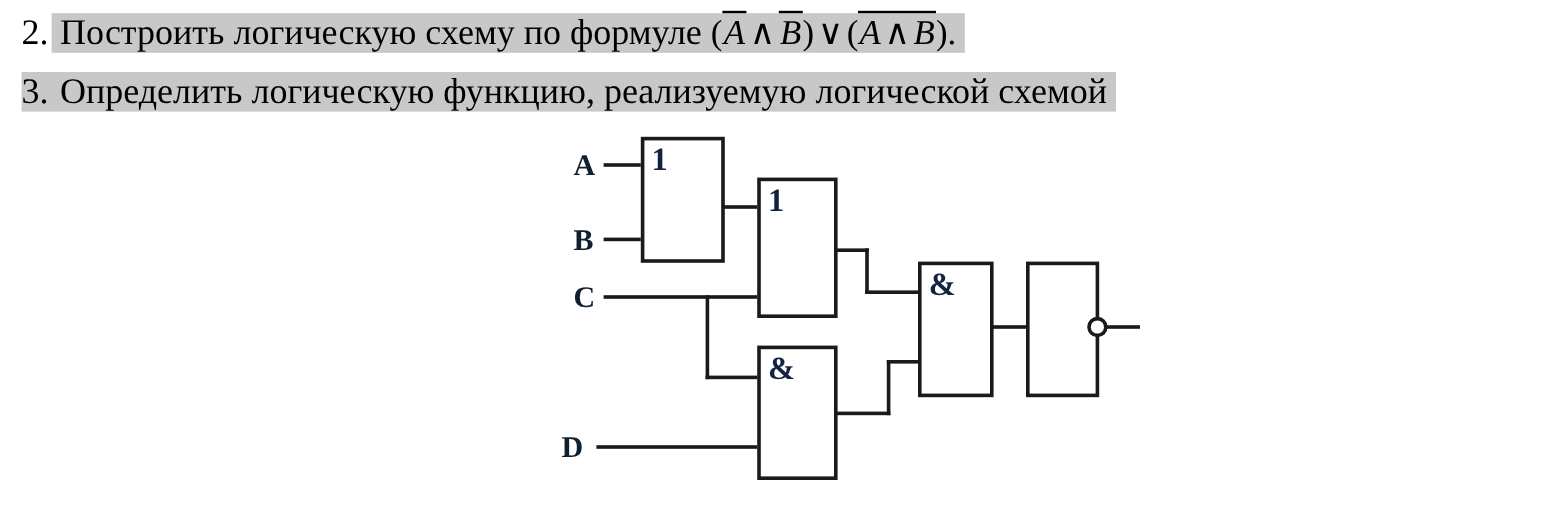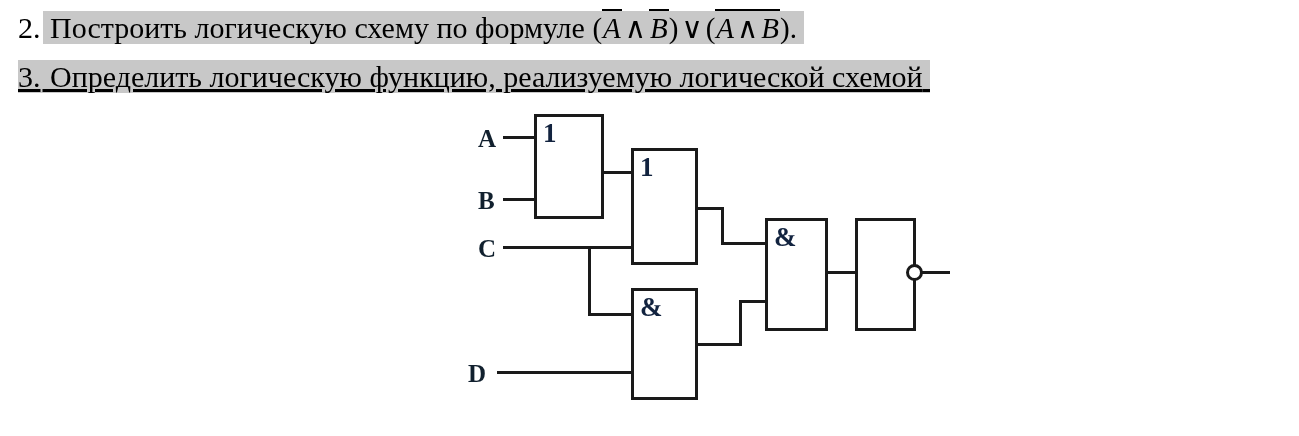--- a/index.html
+++ b/index.html
@@ -33,21 +33,21 @@
   }
   .task-line .num {
     background: transparent;
     padding-right: 2px;
   }
   .task-line .hl {
     background: #c8c8c8;
     margin-top: 19px;
   }
   #task-line-2 { top: 8px; }
-  #task-line-3 { top: 57px; text-decoration: underline; }
+  #task-line-3 { top: 57px; }
 
   
   .formula {
     font-family: "Liberation Serif", "DejaVu Serif", serif;
     font-size: 29px;
     white-space: nowrap;
   }
   .formula .it { font-style: italic; }
   .ovl {
     display: inline-block;

